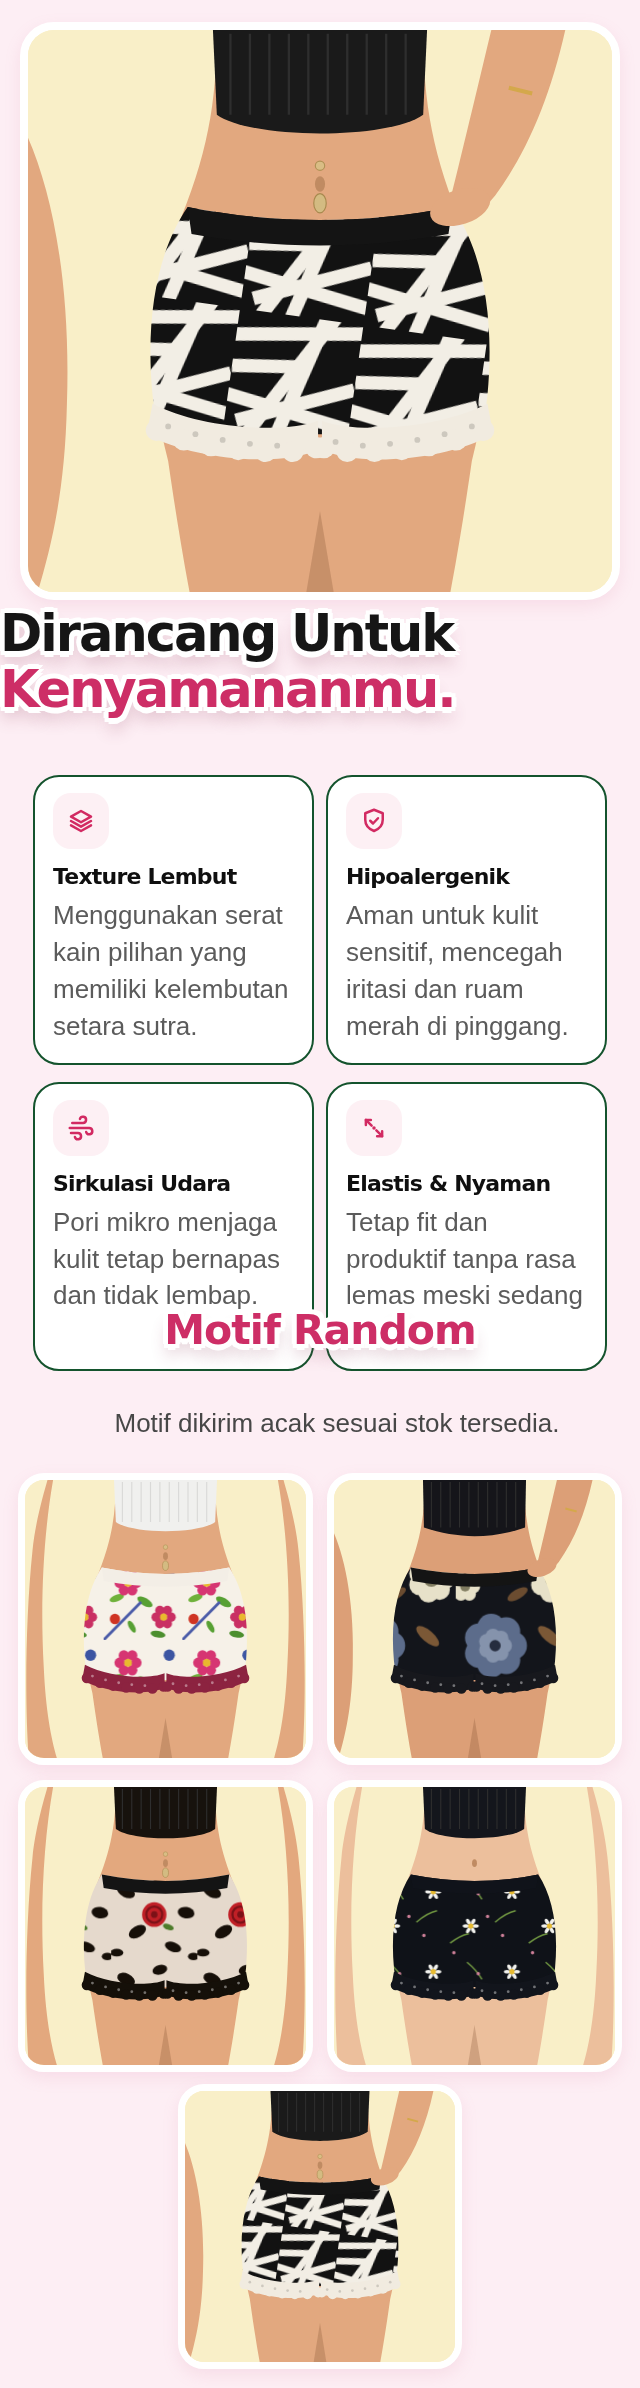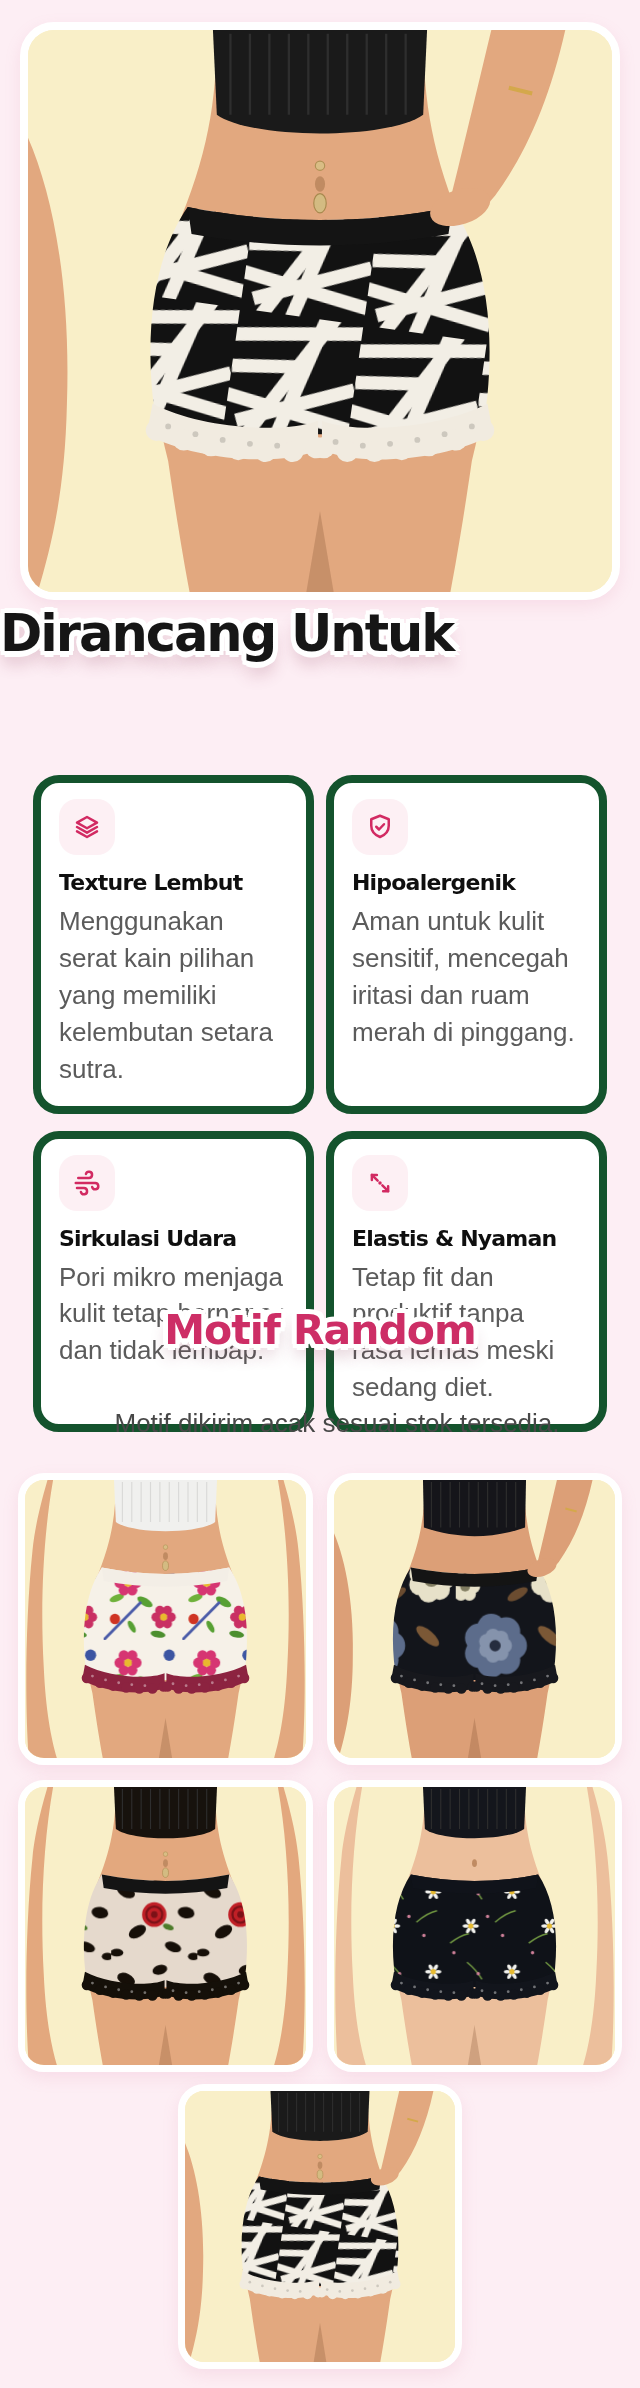--- a/index.html
+++ b/index.html
@@ -33,21 +33,21 @@
   }
   #headline{position:absolute;top:606px;left:0;width:640px;text-align:left;line-height:1.1;font-size:51px;}
   #headline .line1{color:#161616;}
   #headline .line2{color:#cd2e66;}
 
   #features{
     position:absolute;top:775px;left:33px;width:574px;
     display:grid;grid-template-columns:1fr 1fr;gap:17px 12px;
   }
   .card{
-    background:#ffffff;border:8px solid #14532d;border-radius:26px;
+    background:#ffffff;border:2px solid #14532d;border-radius:26px;
     padding:16px 18px 18px;box-sizing:border-box;
   }
   .icon-tile{
     width:56px;height:56px;border-radius:18px;background:#fdf0f4;
     display:flex;align-items:center;justify-content:center;
   }
   .fi{width:30px;height:30px;stroke:#d22a62;fill:none;stroke-width:2;stroke-linecap:round;stroke-linejoin:round;}
   .card-title{
     margin-top:15px;font-family:"DejaVu Sans",sans-serif;font-weight:700;
     font-size:22px;letter-spacing:-0.8px;color:#0f0f0f;
@@ -121,20 +121,21 @@
       <circle cx="228" cy="206" r="1.5" fill="rgba(0,0,0,0.15)"></circle>
       <path d="M238,0 L276,0 C268,36 256,64 240,86 C233,95 224,99 215,96 C221,72 229,38 238,0 Z" fill="#e2a87f"></path>
       <ellipse cx="222" cy="92" rx="16" ry="9" fill="#e2a87f" transform="rotate(-18 222 92)"></ellipse>
       <line x1="247" y1="30" x2="259" y2="33" stroke="#d4a84b" stroke-width="2.2"></line>
       <path d="M0,56 C13,86 22,134 20,194 C19,240 12,268 5,292 L0,292 Z" fill="#e2a87f"></path>
     </svg>
 </div>
 
 <div id="headline" class="sticker">
   <div class="line1">Dirancang Untuk</div>
+  <div class="line2">Kenyamananmu.</div>
 </div>
 
 <div id="features">
 
   <div class="card">
     <div class="icon-tile">
       <svg class="fi" viewBox="0 0 24 24">
         <path d="M12 4l8 4.5-8 4.5-8-4.5z"></path>
           <path d="M4 12l8 4.5 8-4.5"></path>
           <path d="M4 15.5l8 4.5 8-4.5"></path>

